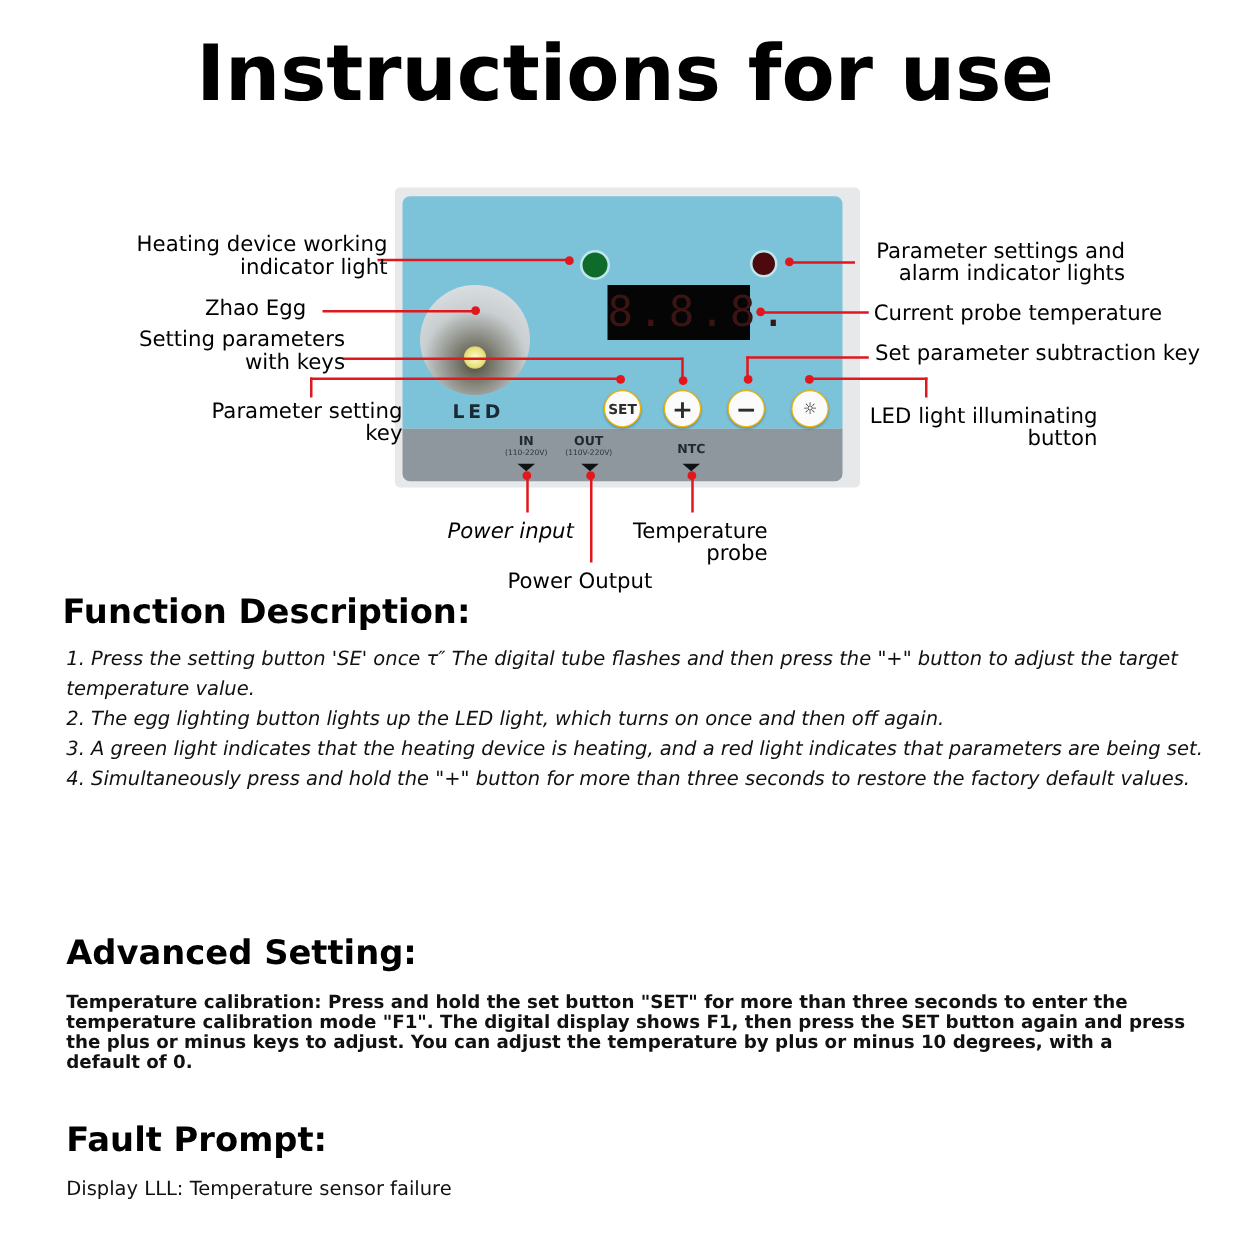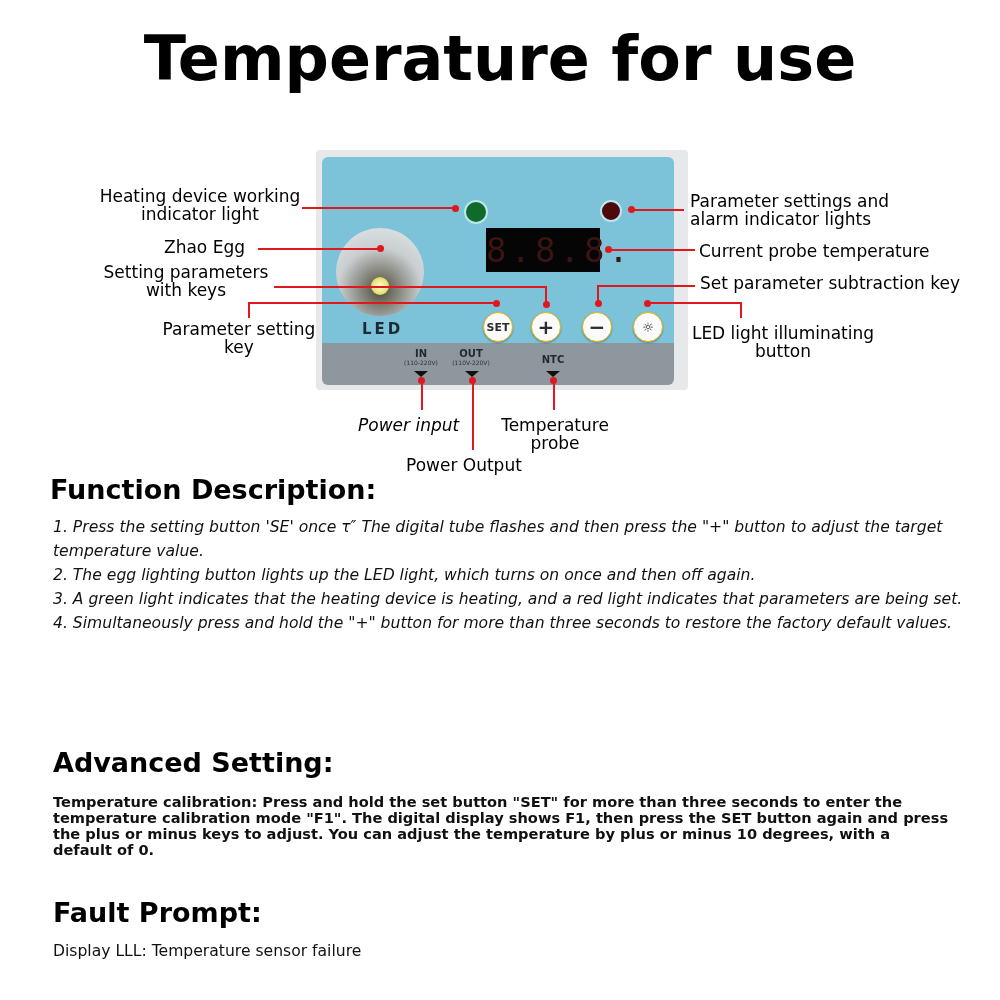--- a/index.html
+++ b/index.html
@@ -25,30 +25,30 @@
   .btn-set { left:483px; top:312px; font-size:11px; }
   .btn-plus { left:531px; top:312px; font-size:20px; }
   .btn-minus { left:582px; top:312px; font-size:20px; }
   .btn-light { left:633px; top:312px; font-size:13px; }
   .port { color:#1e2a30; font-size:10px; font-weight:bold; text-align:center; }
   .port small { display:block; font-size:6px; font-weight:normal; color:#2b3338; }
   .tri { width:0; height:0; border-left:7px solid transparent; border-right:7px solid transparent; border-top:6px solid #111; }
   .dot { width:7px; height:7px; border-radius:50%; background:#e0181e; }
   .line { background:#e0181e; }
   .lbl { font-size:17px; line-height:18px; color:#000; }
-  .lbl.center { text-align:center; }
+  .lbl.center { text-align:right; }
   h2 { margin:0; font-weight:bold; font-size:27px; position:absolute; font-family:"DejaVu Sans", sans-serif; }
   .para { position:absolute; font-size:15.6px; line-height:24px; color:#111; }
   .para p { margin:0; }
   .adv { position:absolute; font-size:14.6px; line-height:16px; color:#111;font-weight:bold; }
 </style>
 </head>
 <body>
 
-<div class="abs title">Temperature for use</div>
+<div class="abs title">Instructions for use</div>
 
 <div class="abs device-shadow"></div>
 <div class="abs panel"></div>
 <div class="abs panel-bottom"></div>
 <div class="abs ind-green"></div>
 <div class="abs ind-red"></div>
 <div class="abs display">8.8.8.</div>
 <div class="abs led-glow"></div>
 <div class="abs led-bulb"></div>
 <div class="abs led-label">LED</div>
@@ -102,21 +102,21 @@
 <div class="abs dot" style="left:469px;top:377px;"></div>
 <div class="abs line" style="left:472px;top:380px;width:2px;height:70px;"></div>
 <div class="abs dot" style="left:550px;top:377px;"></div>
 <div class="abs line" style="left:553px;top:380px;width:2px;height:30px;"></div>
 
 <div class="abs lbl center" style="left:90px;top:187px;width:220px;">Heating device working indicator light</div>
 <div class="abs lbl" style="left:164px;top:238px;">Zhao Egg</div>
 <div class="abs lbl center" style="left:96px;top:263px;width:180px;">Setting parameters with keys</div>
 <div class="abs lbl center" style="left:156px;top:320px;width:166px;">Parameter setting key</div>
 
-<div class="abs lbl" style="left:690px;top:192px;width:210px;text-align:left;">Parameter settings and alarm indicator lights</div>
+<div class="abs lbl" style="left:690px;top:192px;width:210px;text-align:right;">Parameter settings and alarm indicator lights</div>
 <div class="abs lbl" style="left:699px;top:242px;">Current probe temperature</div>
 <div class="abs lbl" style="left:700px;top:274px;">Set parameter subtraction key</div>
 <div class="abs lbl center" style="left:688px;top:324px;width:190px;">LED light illuminating button</div>
 
 <div class="abs lbl" style="left:358px;top:416px;font-style:italic;">Power input</div>
 <div class="abs lbl" style="left:406px;top:456px;">Power Output</div>
 <div class="abs lbl center" style="left:496px;top:416px;width:118px;">Temperature probe</div>
 
 <h2 style="left:50px;top:474px;">Function Description:</h2>
 <div class="para" style="left:53px;top:515px;width:910px;font-style:italic;">

